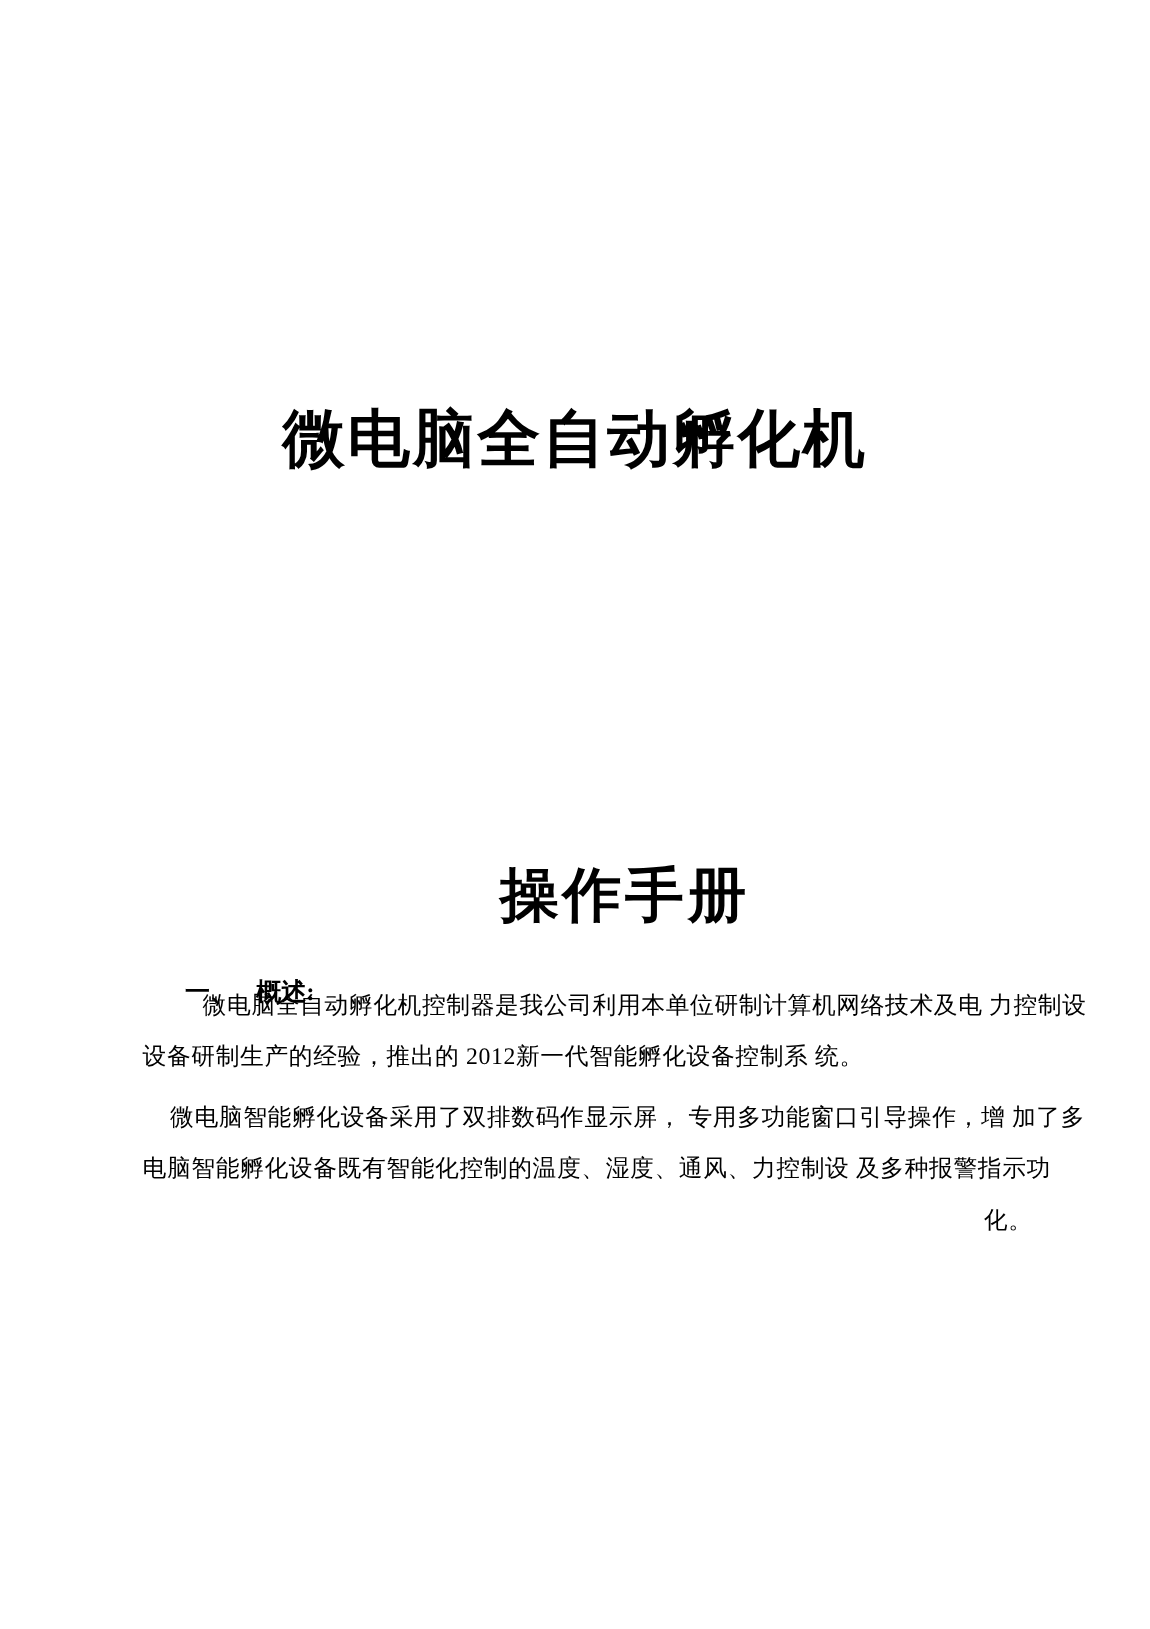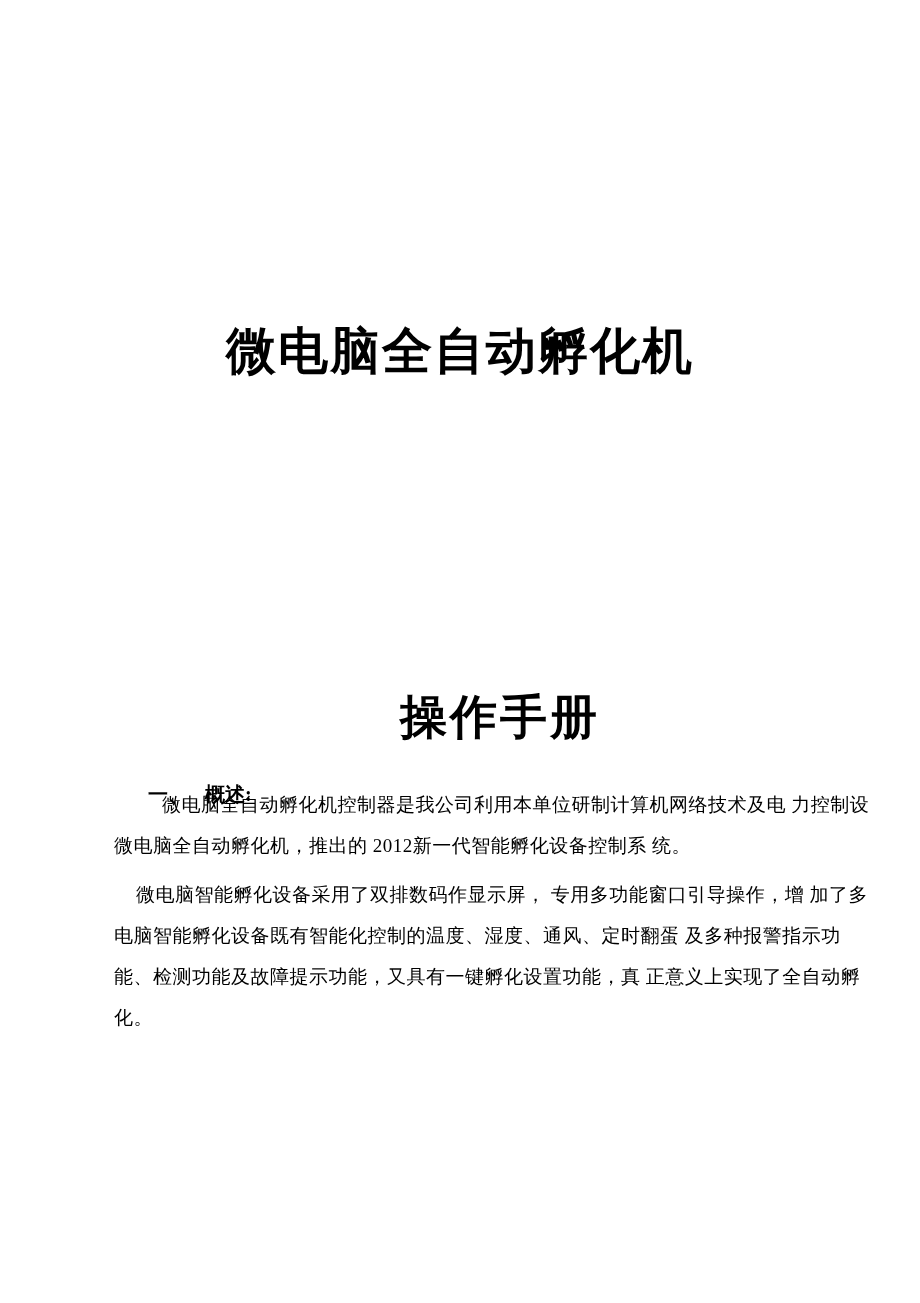--- a/index.html
+++ b/index.html
@@ -64,20 +64,21 @@
     font-size: 19px;
     line-height: 41px;
     letter-spacing: 0.5px;
   }
   .para {
     margin: 0;
     padding: 0;
   }
   .para.second {
     margin-top: 8px;
+    text-align: right;
   }
   .line {
     display: block;
     white-space: pre;
   }
   .indent-lg { text-indent: 48px; }
   .indent-sm { text-indent: 22px; }
 </style>
 </head>
 <body>
@@ -89,25 +90,24 @@
   <h2 class="doc-subtitle">操作手册</h2>
 
   <div class="section-heading">
     <span class="sec-num">一、</span><span>概述:</span>
   </div>
 
   <div class="body-text">
 
     <p class="para first">
       <span class="line indent-lg">微电脑全自动孵化机控制器是我公司利用本单位研制计算机网络技术及电 力控制设</span>
-      <span class="line">微电脑全自动孵化机，推出的 2012新一代智能孵化设备控制系 统。</span>
+      <span class="line">设备研制生产的经验，推出的 2012新一代智能孵化设备控制系 统。</span>
     </p>
 
     <p class="para second">
       <span class="line indent-sm">微电脑智能孵化设备采用了双排数码作显示屏， 专用多功能窗口引导操作，增 加了多</span>
-      <span class="line">电脑智能孵化设备既有智能化控制的温度、湿度、通风、定时翻蛋 及多种报警指示功</span>
-      <span class="line">能、检测功能及故障提示功能，又具有一键孵化设置功能，真 正意义上实现了全自动孵</span>
+      <span class="line">电脑智能孵化设备既有智能化控制的温度、湿度、通风、力控制设 及多种报警指示功</span>
       <span class="line">化。</span>
     </p>
 
   </div>
 
 </div>
 
 </body></html>

